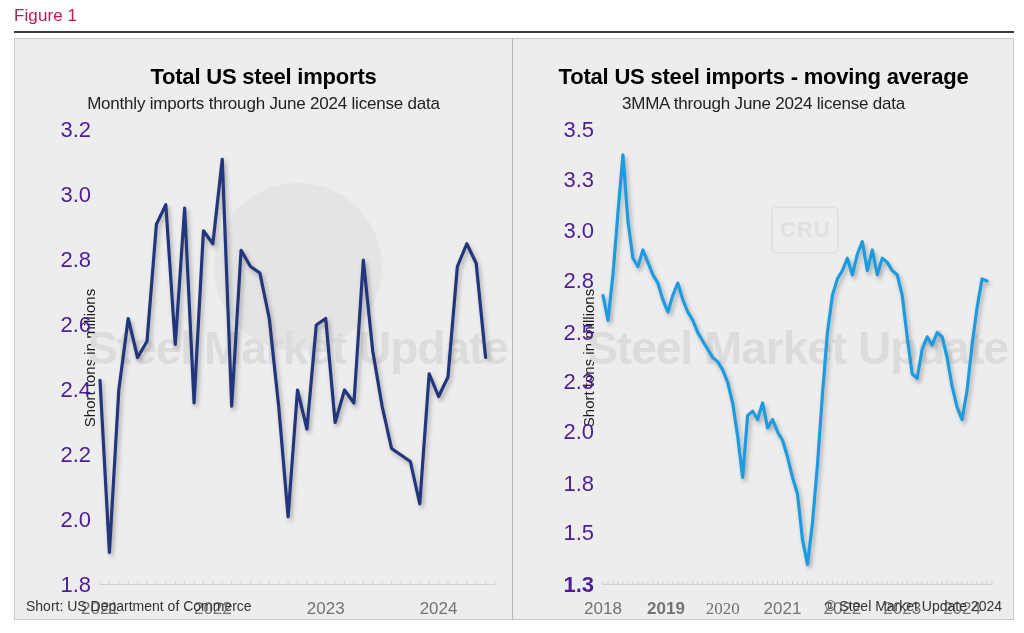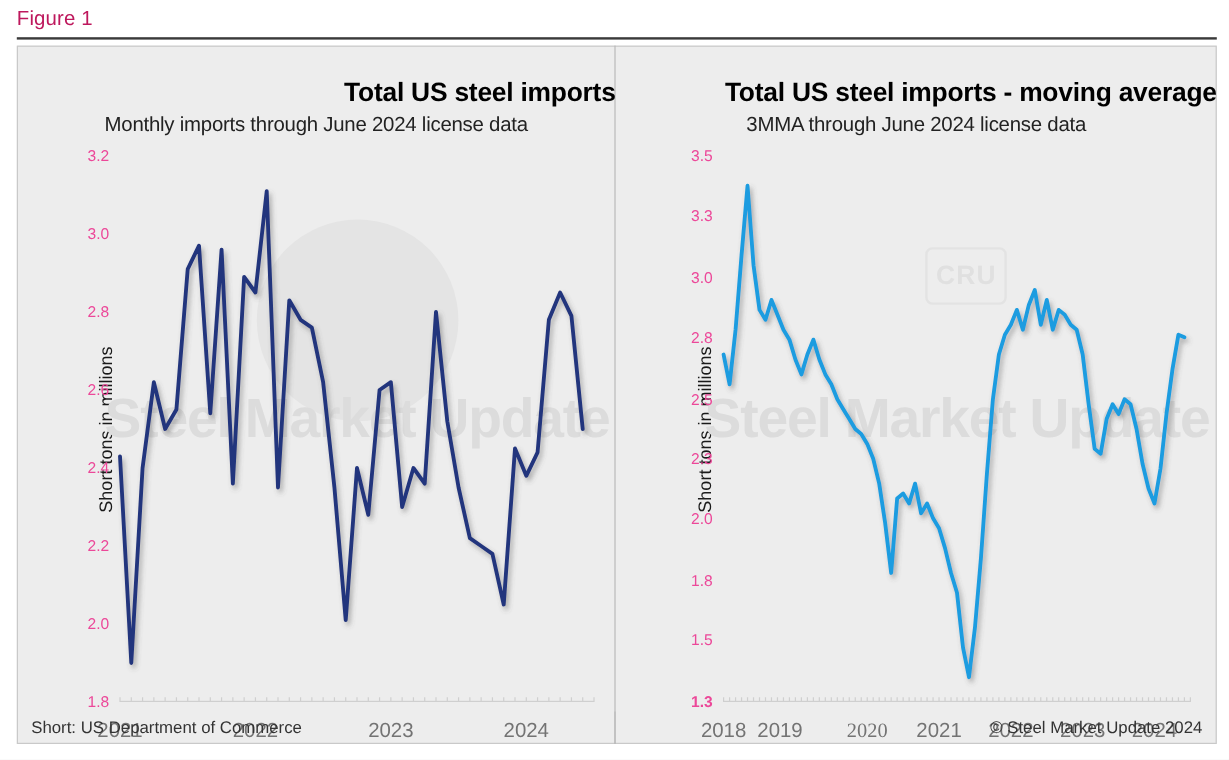--- a/index.html
+++ b/index.html
@@ -36,21 +36,21 @@
   }
   
   .chart{
     position:absolute;top:38px;height:555px;
     box-sizing:border-box;
   }
   .chart.left{left:14px;width:499px;}
   .chart.right{left:513px;width:501px;}
 
   .ctitle{
-    text-align:right;font-weight:bold;color:#000;
+    text-align:center;font-weight:bold;color:#000;
     font-size:22px;margin-top:26px;letter-spacing:-.2px;
   }
   .csub{
     text-align:center;color:#222;font-size:17px;margin-top:4px;
     letter-spacing:-.2px;
   }
   
   .plotwrap{position:absolute;left:0;top:92px;width:100%;height:455px;}
   .ylabel{
     position:absolute;left:6px;top:50%;
@@ -61,21 +61,21 @@
   .plot{
     position:absolute;top:0;bottom:0;
     overflow:visible;
   }
   .chart.left .plot{left:86px;right:18px;}
   .chart.right .plot{left:90px;right:22px;}
 
   .ytick{
     position:absolute;right:100%;margin-right:9px;
     transform:translateY(-50%);
-    font-size:13px;color:#ec4899;white-space:nowrap;
+    font-size:22px;color:#4c1d95;white-space:nowrap;
     text-align:center;
   }
   .xtick{
     position:absolute;top:100%;margin-top:14px;
     transform:translateX(-50%);
     font-size:17px;color:#737373;white-space:nowrap;
   }
   svg.series{position:absolute;left:0;top:0;width:100%;height:100%;overflow:visible;}
   .axisline{position:absolute;left:0;right:0;bottom:0;height:1px;background:#cfcfcf;}
 
@@ -303,21 +303,21 @@
           <div class="ytick" style="top: 403.295px;">1.5</div>
           <div class="ytick" style="top: 353.659px;">1.8</div>
           <div class="ytick" style="top: 301.955px;">2.0</div>
           <div class="ytick" style="top: 252.318px;">2.3</div>
           <div class="ytick" style="top: 202.682px;">2.5</div>
           <div class="ytick" style="top: 150.977px;">2.8</div>
           <div class="ytick" style="top: 101.341px;">3.0</div>
           <div class="ytick" style="top: 49.6364px;">3.3</div>
           <div class="ytick" style="top: 0px;">3.5</div>
           <div class="xtick" style="left: 0px;">2018</div>
-          <div class="xtick" style="left: 47px;">2019</div>
+          <div class="xtick" style="left: 63px; font-weight: bold;">2019</div>
           <div class="xtick" style="left: 119.692px; font-family: Liberation Serif, serif;">2020</div>
           <div class="xtick" style="left: 179.538px;">2021</div>
           <div class="xtick" style="left: 239.385px;">2022</div>
           <div class="xtick" style="left: 299.231px;">2023</div>
           <div class="xtick" style="left: 359.077px;">2024</div>
         </div>
     </div>
   </div>
 
   <div class="footer">

